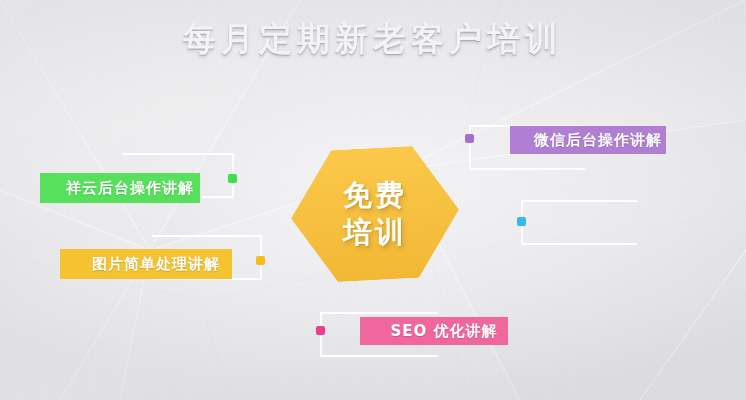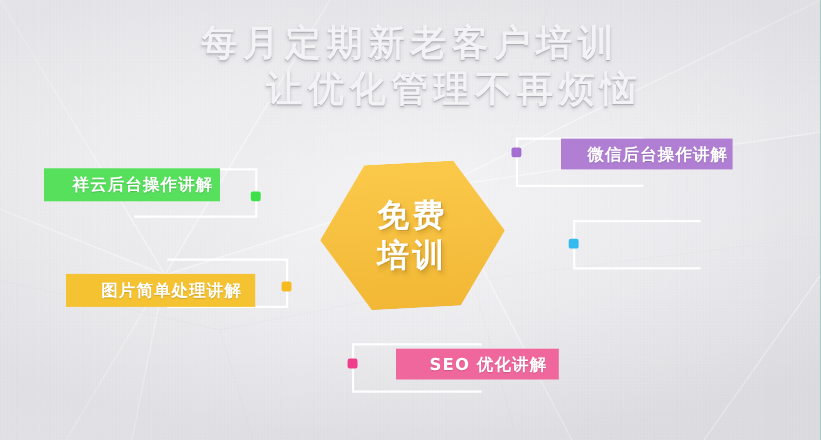--- a/index.html
+++ b/index.html
@@ -9,21 +9,21 @@
   }
   body {
     font-family: "DejaVu Sans", "Liberation Sans", sans-serif;
   }
 
   #banner {
     position: relative;
     width: 746px;
     height: 400px;
     overflow: hidden;
-    background: #0f766e;
+    background: #000000;
   }
 
   
   .bg-base {
     position: absolute;
     inset: 0;
     background:
       linear-gradient(160deg, #ececee 0%, #e6e6e9 38%, #e9e9ec 62%, #e3e3e6 100%);
   }
   .bg-poly {
@@ -181,30 +181,29 @@
       <path d="M200 300 L230 400"></path>
       <path d="M430 255 L470 400"></path>
     </g>
   </svg>
 
   <div class="bg-noise"></div>
   <div class="bg-vignette"></div>
 
   <div class="headline">
     <span class="line l1">每月定期新老客户培训</span>
-    <span class="line l2">让优化管理不再烦恼</span>
   </div>
 
   <div class="frame" style="left:122px; top:153px; width:112px; height:45px; border-left:none;"></div>
   <div class="frame" style="left:152px; top:235px; width:110px; height:45px; border-left:none;"></div>
   <div class="frame" style="left:469px; top:125px; width:116px; height:45px; border-right:none;"></div>
   <div class="frame" style="left:521px; top:200px; width:116px; height:45px; border-right:none;"></div>
   <div class="frame" style="left:320px; top:312px; width:118px; height:45px; border-right:none;"></div>
 
-  <div class="chip" style="left:40px;  top:153px; width:160px; height:30px; background:#56e05c;">
+  <div class="chip" style="left:40px;  top:173px; width:160px; height:30px; background:#56e05c;">
     <span>祥云后台操作讲解</span>
   </div>
 
   <div class="chip" style="left:60px;  top:249px; width:172px; height:30px; background:#f5c231;">
     <span>图片简单处理讲解</span>
   </div>
 
   <div class="chip" style="left:510px; top:126px; width:156px; height:28px; background:#b07fd4;">
     <span>微信后台操作讲解</span>
   </div>

